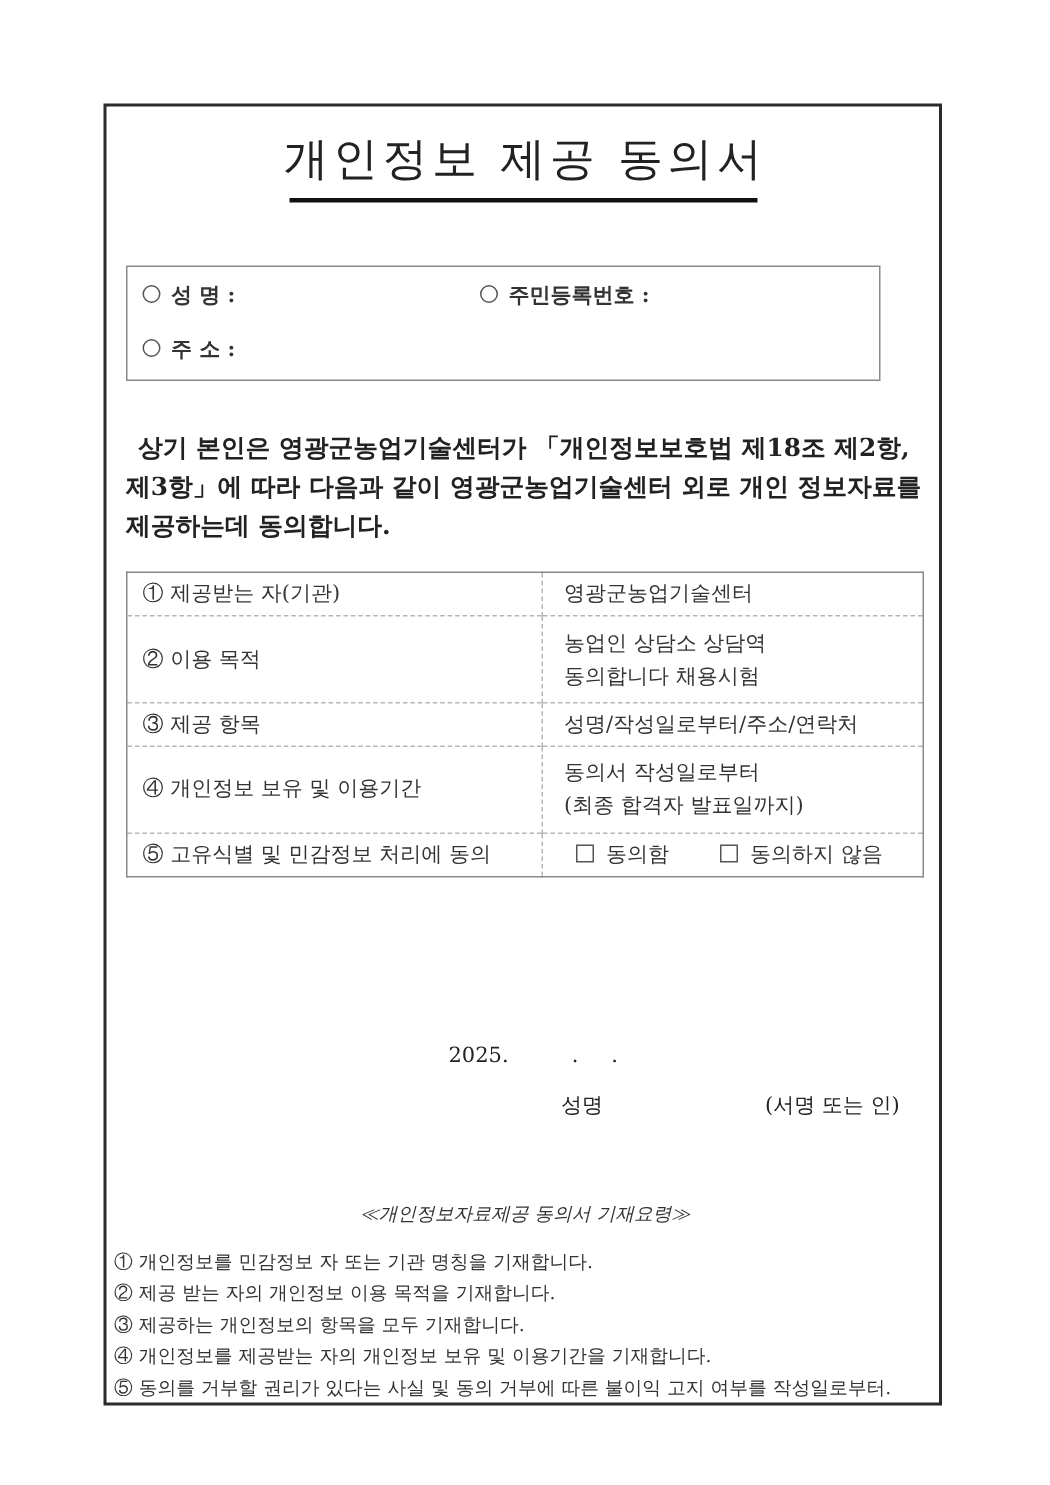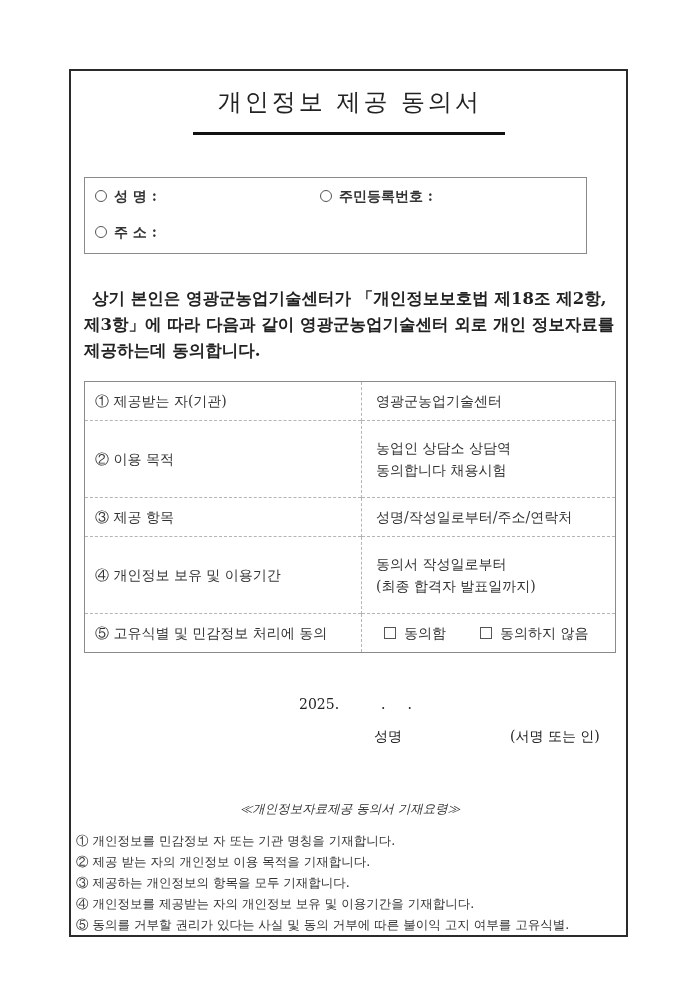--- a/index.html
+++ b/index.html
@@ -1,35 +1,35 @@
 <!DOCTYPE html>
 <html><head>
 <meta charset="utf-8">
 <style>
   html, body { margin:0; padding:0; background:#ffffff; }
   body { width:700px; height:990px; position:relative; overflow:hidden;
          font-family: "DejaVu Serif", "Liberation Serif", serif; color:#222; }
   .frame { position:absolute; left:69px; top:69px; width:559px; height:868px;
            border:2px solid #2b2b2b; box-sizing:border-box; }
   .title { position:absolute; left:0; right:0; top:86px; text-align:center;
-           font-size:24px; letter-spacing:3px; color:#222; font-weight:normal; }
+           font-size:30px; letter-spacing:3px; color:#222; font-weight:normal; }
   .title-line { position:absolute; left:193px; width:312px; top:132px; height:3px; background:#111; }
   .info-box { position:absolute; left:84px; top:177px; width:503px; height:77px;
               border:1.5px solid #8a8a8a; box-sizing:border-box; font-size:14px; font-weight:bold; color:#333; }
   .info-row { position:absolute; left:10px; }
   .info-row.r1 { top:10px; }
   .info-row.r2 { top:46px; }
   .info-row.rr { left:235px; top:10px; }
   .circle { display:inline-block; width:10px; height:10px; border:1px solid #555; border-radius:50%;
             margin-right:7px; vertical-align:-1px; }
   .para { position:absolute; left:84px; top:286px; width:540px; font-size:16.5px; font-weight:bold;
           line-height:26px; color:#222; }
   .para span { display:block; white-space:nowrap; }
   .para .l1 { padding-left:8px; }
-  table.consent { position:absolute; left:84px; top:381px; width:532px; height:272px;
+  table.consent { position:absolute; left:84px; top:381px; width:532px; height:204px;
                   border-collapse:collapse; border:1.5px solid #8a8a8a; font-size:14px; color:#333; }
   table.consent td { border-top:1px dashed #b5b5b5; padding:0 0 0 10px; vertical-align:middle; line-height:22px; }
   table.consent tr:first-child td { border-top:none; }
   table.consent td.k { width:266px; border-right:1px dashed #b5b5b5; }
   table.consent td.v { padding-left:14px; }
   .chk { display:inline-block; width:10px; height:10px; border:1px solid #555; margin-right:8px; vertical-align:-1px; }
   .opt { display:inline-block; }
   .opt.o1 { margin-left:8px; margin-right:34px; }
   .date { position:absolute; left:299px; top:696px; font-size:14px; color:#222; }
   .date .dot { display:inline-block; margin-left:42px; }
@@ -105,14 +105,14 @@
 
 <div class="sig-label">성명</div>
 <div class="sig-note">(서명 또는 인)</div>
 
 <div class="guide-title">≪개인정보자료제공 동의서 기재요령≫</div>
 <div class="guide">
   <div>① 개인정보를 민감정보 자 또는 기관 명칭을 기재합니다.</div>
   <div>② 제공 받는 자의 개인정보 이용 목적을 기재합니다.</div>
   <div>③ 제공하는 개인정보의 항목을 모두 기재합니다.</div>
   <div>④ 개인정보를 제공받는 자의 개인정보 보유 및 이용기간을 기재합니다.</div>
-  <div>⑤ 동의를 거부할 권리가 있다는 사실 및 동의 거부에 따른 불이익 고지 여부를 고유식별.</div>
+  <div>⑤ 동의를 거부할 권리가 있다는 사실 및 동의 거부에 따른 불이익 고지 여부를 작성일로부터.</div>
 </div>
 
 </body></html>

